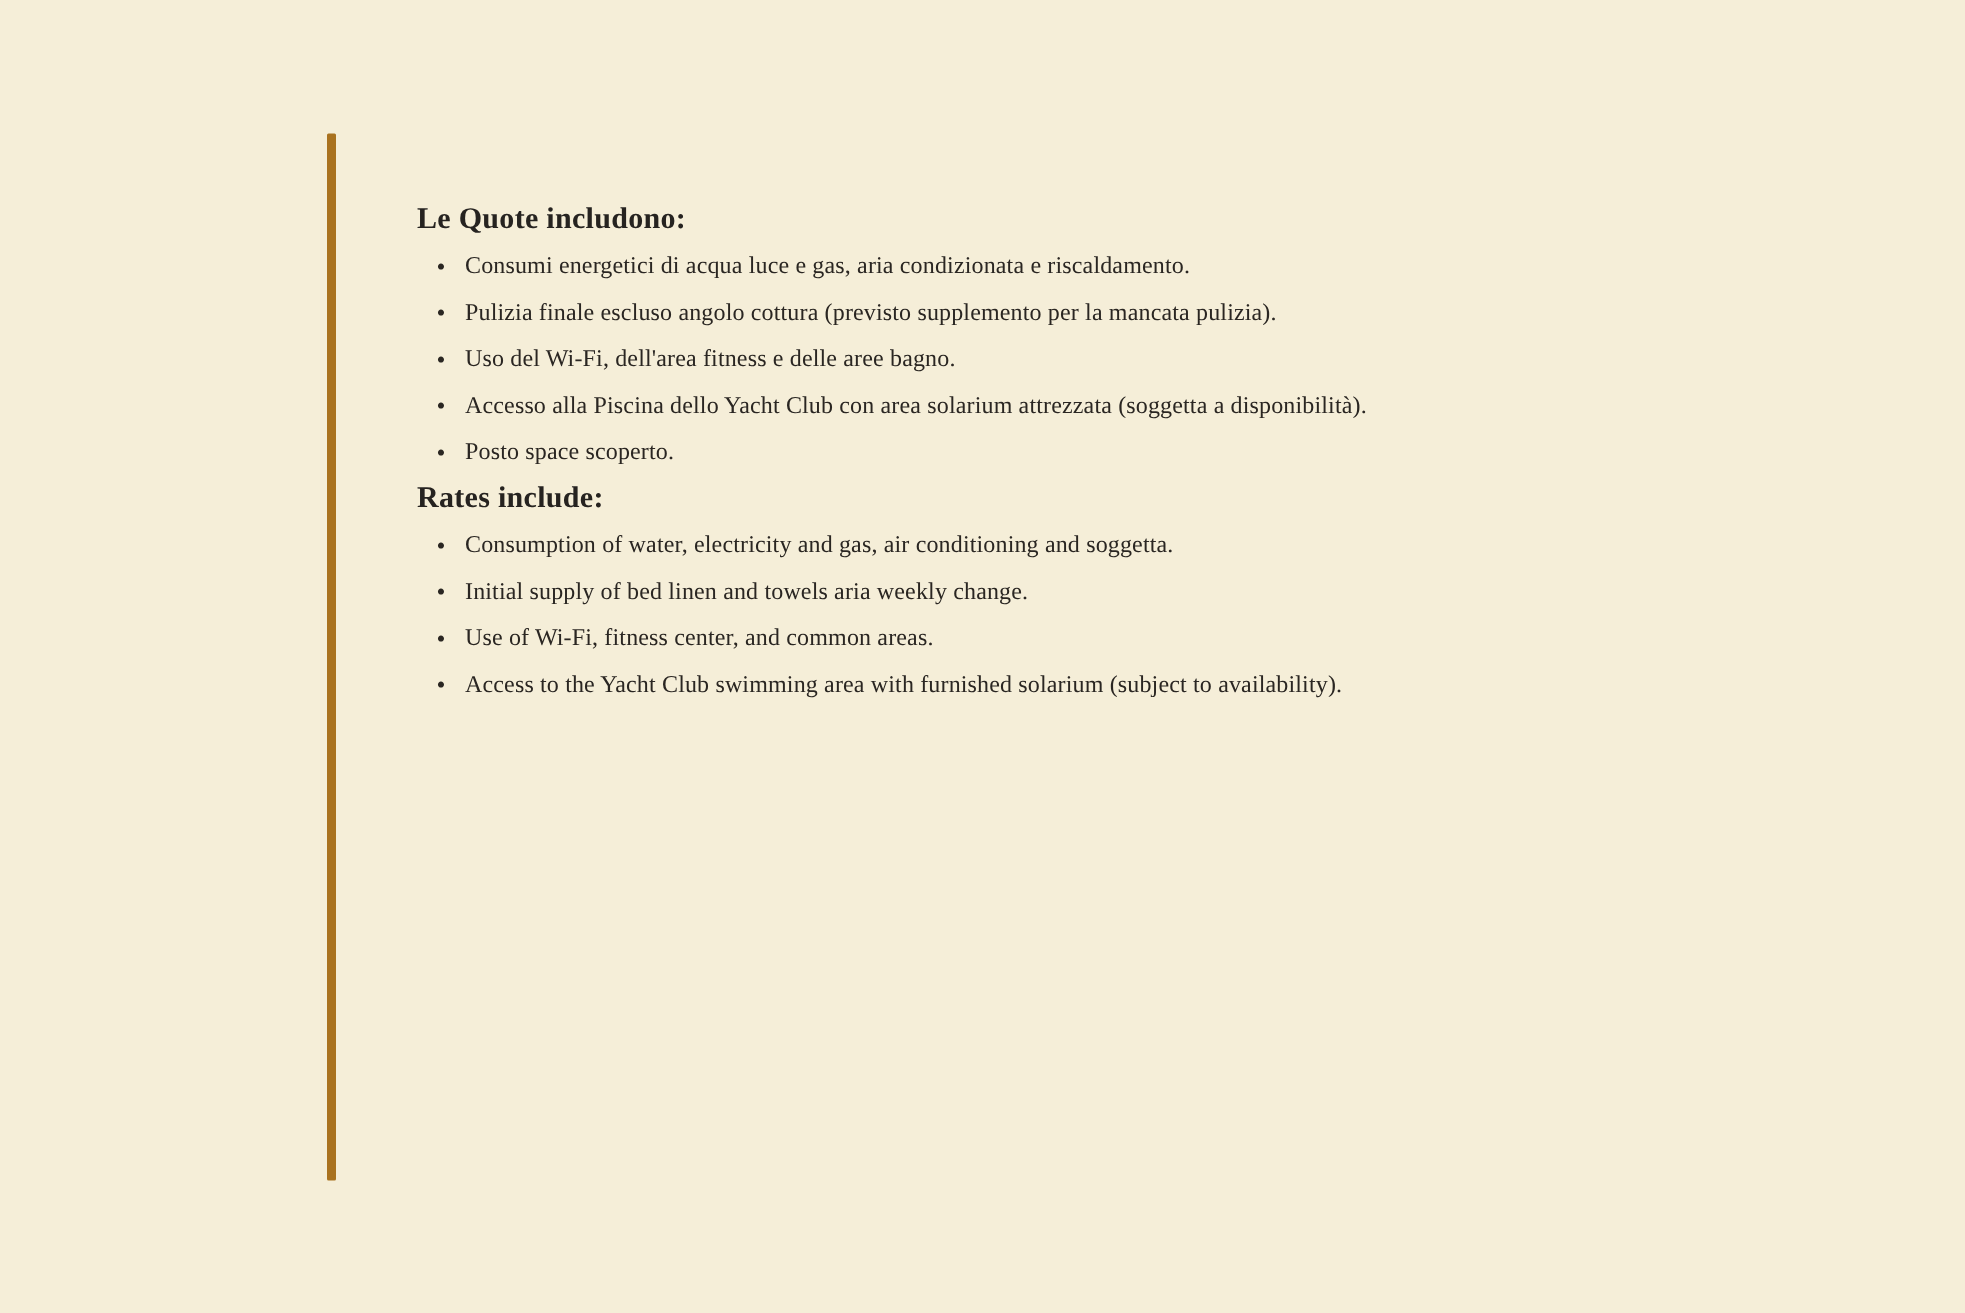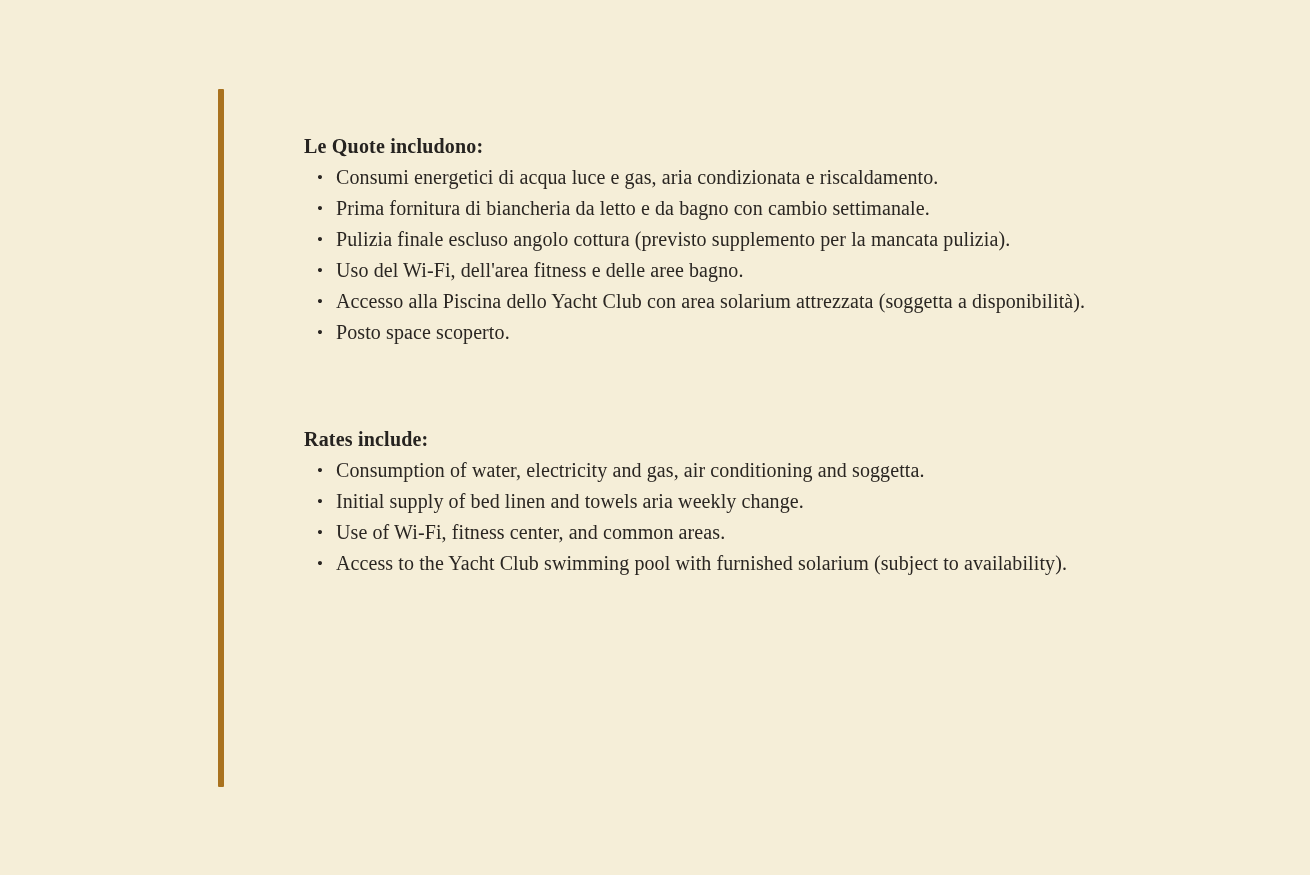--- a/index.html
+++ b/index.html
@@ -22,82 +22,80 @@
     left: 218px;
     top: 89px;
     width: 6px;
     height: 698px;
     background: #A9721F;
     border-radius: 1px;
   }
 
   .content {
     position: absolute;
-    left: 304px;
+    left: 278px;
     top: 131px;
     width: 824px;
   }
 
   .section-heading {
     font-size: 20px;
     font-weight: 700;
     line-height: 31px;
     letter-spacing: 0.2px;
     color: #262320;
   }
 
   ul.item-list {
     list-style: none;
     margin: 0;
     padding: 0 0 0 32px;
   }
 
   ul.item-list li {
     position: relative;
-    font-size: 20px;
+    font-size: 16px;
     line-height: 31px;
     letter-spacing: 0.1px;
   }
 
   ul.item-list li::before {
     content: "\2022";
     position: absolute;
     left: -19px;
     top: 0;
     font-size: 17px;
     line-height: 31px;
     color: #2A2622;
   }
 
   .section-en {
-    margin-top: 76px;
   }
 </style>
 </head>
 <body>
 
 <div class="accent-line"></div>
 
 <div class="content">
 
   <section class="section-it">
     <h2 class="section-heading">Le Quote includono:</h2>
     <ul class="item-list">
       <li>Consumi energetici di acqua luce e gas, aria condizionata e riscaldamento.</li>
-      <li>Prima fornitura di biancheria da letto e da bagno con cambio settimanale.</li>
       <li>Pulizia finale escluso angolo cottura (previsto supplemento per la mancata pulizia).</li>
       <li>Uso del Wi-Fi, dell'area fitness e delle aree bagno.</li>
       <li>Accesso alla Piscina dello Yacht Club con area solarium attrezzata (soggetta a disponibilità).</li>
       <li>Posto space scoperto.</li>
     </ul>
   </section>
 
   <section class="section-en">
     <h2 class="section-heading">Rates include:</h2>
     <ul class="item-list">
       <li>Consumption of water, electricity and gas, air conditioning and soggetta.</li>
       <li>Initial supply of bed linen and towels aria weekly change.</li>
       <li>Use of Wi-Fi, fitness center, and common areas.</li>
-      <li>Access to the Yacht Club swimming pool with furnished solarium (subject to availability).</li>
+      <li>Access to the Yacht Club swimming area with furnished solarium (subject to availability).</li>
     </ul>
   </section>
 
 </div>
 
 </body></html>

